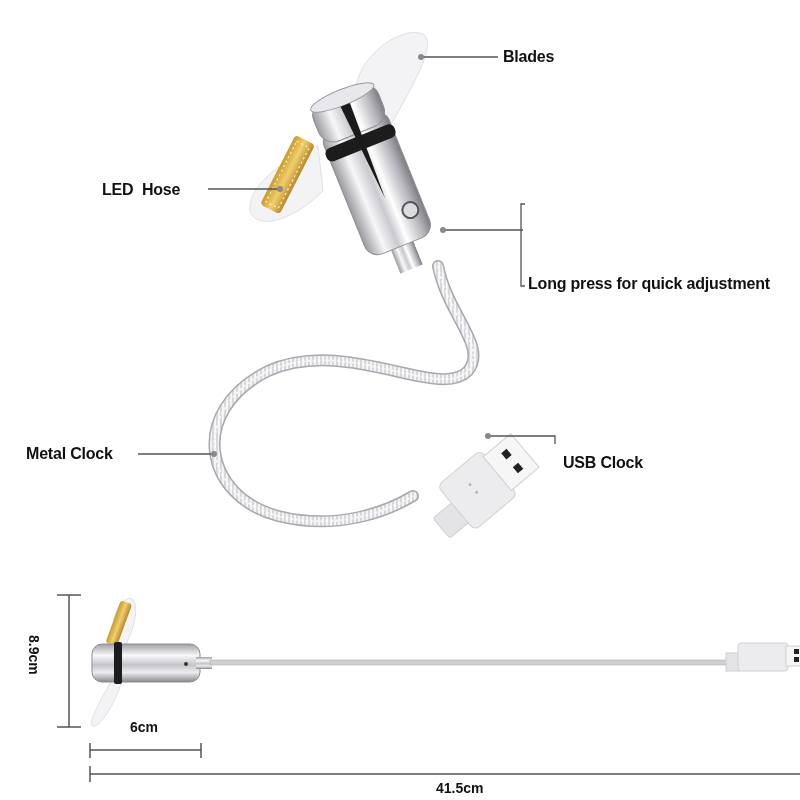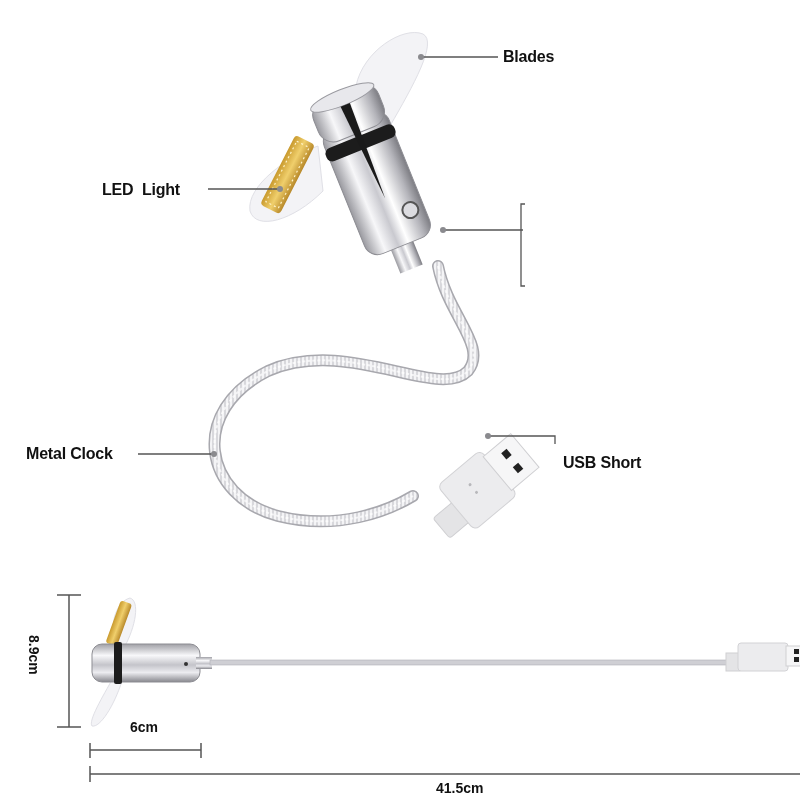--- a/index.html
+++ b/index.html
@@ -114,20 +114,21 @@
       <line x1="72" y1="734" x2="183" y2="734"></line>
       <line x1="72" y1="727" x2="72" y2="742"></line>
       <line x1="183" y1="727" x2="183" y2="742"></line>
       <line x1="72" y1="758" x2="794" y2="758"></line>
       <line x1="72" y1="750" x2="72" y2="766"></line>
       <line x1="794" y1="750" x2="794" y2="766"></line>
     </g>
   </svg>
 
   <span class="lbl" style="left:485px;top:32px">Blades</span>
-  <span class="lbl" style="left:84px;top:165px;white-space:pre">LED  Light</span>
+  <span class="lbl" style="left:84px;top:165px;white-space:pre">LED  Hose</span>
+  <span class="lbl" style="left:510px;top:259px">Long press for quick adjustment</span>
   <span class="lbl" style="left:8px;top:429px">Metal Clock</span>
-  <span class="lbl" style="left:545px;top:438px">USB Short</span>
+  <span class="lbl" style="left:545px;top:438px">USB Clock</span>
 
   <span class="dim rot" style="left:24px;top:619px">8.9cm</span>
   <span class="dim" style="left:112px;top:703px">6cm</span>
   <span class="dim" style="left:418px;top:764px">41.5cm</span>
 </div>
 
 </body></html>

